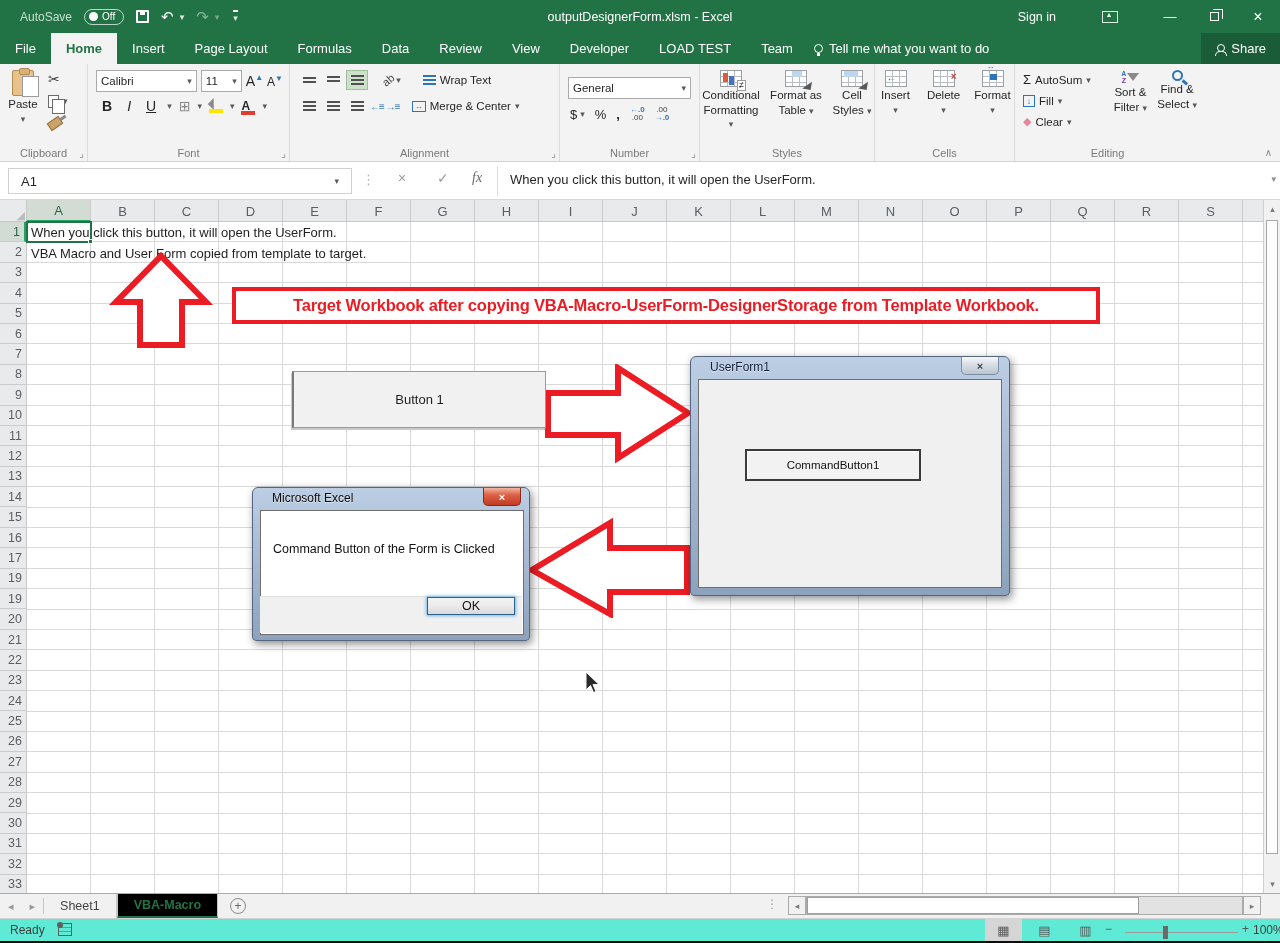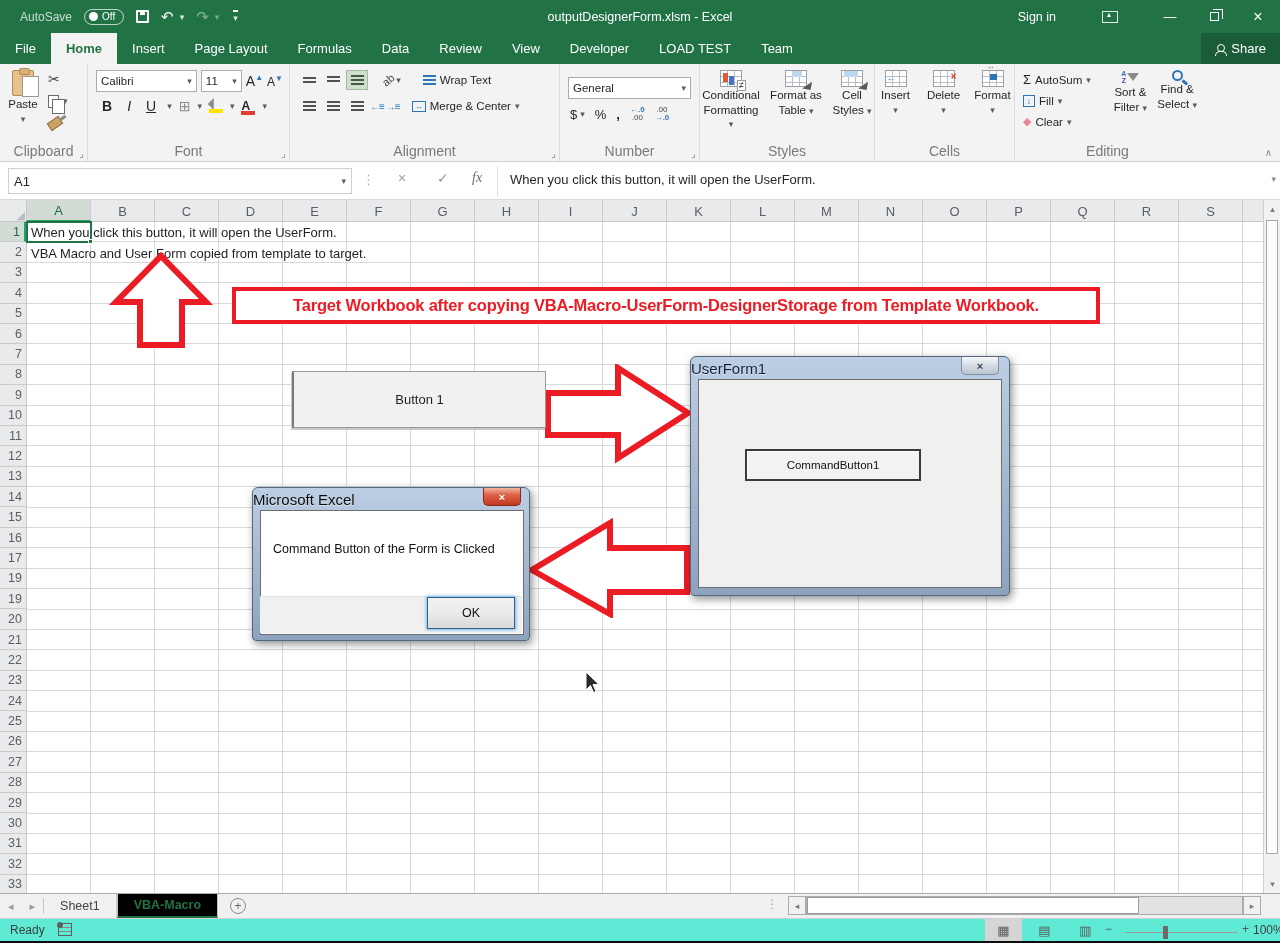--- a/index.html
+++ b/index.html
@@ -36,21 +36,21 @@
   .bulb { width:9px; height:9px; border:1.5px solid #fff; border-radius:50%; position:relative; }
   .bulb::after { content:""; position:absolute; left:2px; bottom:-4px; width:3px; height:3px; background:#fff; }
   #share-btn { position:absolute; right:0; top:0; height:31px; background:#1a5c38; color:#fff; display:flex; align-items:center; gap:6px; padding:0 14px; font-size:13px; }
   .person-ico { width:10px; height:10px; position:relative; }
   .person-ico::before { content:""; position:absolute; left:2px; top:0; width:6px; height:6px; border-radius:50%; border:1.5px solid #fff; }
   .person-ico::after { content:""; position:absolute; left:0; bottom:-2px; width:10px; height:4px; border:1.5px solid #fff; border-bottom:none; border-radius:5px 5px 0 0; }
 
   
   #ribbon { position:absolute; left:0; top:64px; width:1280px; height:98px; background:#f3f3f3; border-bottom:1px solid #d2d2d2; font-size:11.5px; color:#262626; }
   .rgroup { position:absolute; top:0; height:97px; border-right:1px solid #dcdcdc; }
-  .rlabel { position:absolute; bottom:2px; left:0; right:0; text-align:center; color:#7a7a7a; font-size:14px; }
+  .rlabel { position:absolute; bottom:2px; left:0; right:0; text-align:center; color:#7a7a7a; font-size:11px; }
   .launcher { position:absolute; bottom:2px; right:3px; color:#8a8a8a; font-size:10px; line-height:10px; }
   .ddc { color:#5a5a5a; font-size:9px; }
   .bigbtn { display:flex; flex-direction:column; align-items:center; justify-content:flex-start; gap:2px; padding-top:6px; height:78px; text-align:center; line-height:13px; }
   .smallrow { display:flex; align-items:center; gap:4px; height:22px; padding:0 2px; }
   
   .clip-ico { width:22px; height:26px; background:#e8c28a; border:1px solid #b08d55; border-radius:2px; position:relative; }
   .clip-ico::before { content:""; position:absolute; left:6px; top:-3px; width:9px; height:5px; background:#d9b078; border:1px solid #b08d55; border-radius:2px; }
   .clip-ico::after { content:""; position:absolute; right:-6px; top:5px; width:15px; height:19px; background:#fff; border:1px solid #9a9a9a; }
   .copy-ico { width:11px; height:13px; border:1px solid #6b6b6b; background:#fff; position:relative; }
   .copy-ico::after { content:""; position:absolute; left:3px; top:3px; width:11px; height:13px; border:1px solid #6b6b6b; background:#fff; }
@@ -96,21 +96,21 @@
   .clear-ico { color:#e8879c; font-size:11px; }
   .az-ico { display:inline-block; font-size:7px; font-weight:bold; line-height:7px; text-align:center; }
   .az-ico .a { color:#2e75b6; } .az-ico .z { color:#7030a0; }
   .funnel { display:inline-block; width:0; height:0; border-left:6px solid transparent; border-right:6px solid transparent; border-top:8px solid #8a8a8a; }
   .lens { display:inline-block; width:11px; height:11px; border:2.5px solid #2e75b6; border-radius:50%; position:relative; }
   .lens::after { content:""; position:absolute; left:8px; top:9px; width:6px; height:2.5px; background:#2e75b6; transform:rotate(40deg); }
   #ribbon-collapse { position:absolute; right:8px; bottom:3px; color:#8a8a8a; font-size:10px; }
 
   
   #formulabar { position:absolute; left:0; top:162px; width:1280px; height:38px; background:#fff; border-bottom:1px solid #d8d8d8; }
-  #namebox { position:absolute; left:8px; top:6px; width:344px; height:26px; border:1px solid #d0d0d0; display:flex; align-items:center; justify-content:space-between; padding:0 5px; font-size:13px; color:#262626; }
+  #namebox { position:absolute; left:8px; top:6px; width:344px; height:26px; border:1px solid #d0d0d0; display:flex; align-items:center; justify-content:space-between; padding:0 12px; font-size:13px; color:#262626; }
   #fb-dots { position:absolute; left:362px; top:10px; color:#b0b0b0; }
   .fb-btn { position:absolute; top:8px; color:#9b9b9b; font-size:14px; }
   #fx-ico { font-style:italic; font-family:"Liberation Serif", serif; color:#6a6a6a; }
   #formula-text { position:absolute; left:510px; top:10px; font-size:13px; color:#262626; white-space:nowrap; }
   #fb-sep { position:absolute; left:497px; top:4px; width:1px; height:30px; background:#e0e0e0; }
   #fb-expand { position:absolute; right:4px; top:12px; color:#8a8a8a; font-size:9px; }
 
   
   #corner-box { position:absolute; left:0; top:200px; width:27px; height:22px; background:#e8eaec; border-right:1px solid #c6c8ca; border-bottom:1px solid #c6c8ca; }
   #corner-box span { position:absolute; right:1px; bottom:0; color:#b9bdc1; font-size:11px; line-height:11px; }
@@ -127,29 +127,29 @@
   #sel-box { position:absolute; left:26px; top:221px; width:66px; height:22px; border:2px solid #217346; pointer-events:none; }
   #sel-handle { position:absolute; left:88px; top:239px; width:5px; height:5px; background:#217346; border:1px solid #fff; }
 
   
   #banner { position:absolute; left:232px; top:287px; width:868px; height:37px; background:#fff; border:4px solid #ec1c24; display:flex; align-items:center; justify-content:center; color:#ec1c24; font-weight:bold; font-size:16.5px; letter-spacing:-0.2px; white-space:nowrap; }
   .red-arrow { position:absolute; }
   #ws-button { position:absolute; left:292px; top:371px; width:254px; height:57px; background:#f1f1f1; border:1px solid #9a9a9a; border-left:2px solid #7a7a7a; box-shadow:-1px 2px 0 #c9c9c9; display:flex; align-items:center; justify-content:center; color:#1f1f1f; font-size:13px; }
 
   
   .w7 { position:absolute; background:linear-gradient(#bccee4 0%, #a9bcd4 40%, #8da3bd 100%); border:1px solid #55667e; border-radius:6px 6px 4px 4px; box-shadow:2px 3px 8px rgba(0,0,0,.45); }
-  .w7-title { position:absolute; left:0; top:3px; font-size:15px; color:#15203a; text-shadow:0 1px 1px rgba(255,255,255,.6); }
+  .w7-title { position:absolute; left:19px; top:3px; font-size:12px; color:#15203a; text-shadow:0 1px 1px rgba(255,255,255,.6); }
   .w7-close { position:absolute; top:0; width:38px; height:18px; border:1px solid #7c8ea5; border-top:none; border-radius:0 0 5px 5px; display:flex; align-items:center; justify-content:center; font-size:11px; font-weight:bold; }
   .w7-close.silver { background:linear-gradient(#f7f8fa,#d7dde4 45%,#bcc5cf); color:#3a4657; }
   .w7-close.red { background:linear-gradient(#f2b5a0,#dd6248 40%,#c13a22); color:#fff; border-color:#8e2617; }
   .w7-client { position:absolute; border:1px solid #6e6e6e; background:#f0f0f0; }
   #uf-cmdbtn { position:absolute; left:745px; top:449px; width:176px; height:32px; background:#f2f2f2; border:2px solid #3a3a3a; box-shadow:inset 1px 1px 0 #fff; display:flex; align-items:center; justify-content:center; font-size:11.5px; color:#111; }
   #mb-message { position:absolute; left:273px; top:542px; font-size:12.5px; color:#111; }
   #mb-strip { position:absolute; left:260px; top:596px; width:262px; height:37px; background:#f0f0f0; border-top:1px solid #dfdfdf; }
-  #mb-ok { position:absolute; left:427px; top:597px; width:88px; height:32px; background:linear-gradient(#f2f2f2,#ebebeb 50%,#d9d9d9); border:1px solid #2c628b; box-shadow:0 0 3px 1px #74b8e8; display:flex; align-items:center; justify-content:center; font-size:12.5px; color:#111; }
+  #mb-ok { position:absolute; left:427px; top:597px; width:88px; height:18px; background:linear-gradient(#f2f2f2,#ebebeb 50%,#d9d9d9); border:1px solid #2c628b; box-shadow:0 0 3px 1px #74b8e8; display:flex; align-items:center; justify-content:center; font-size:12.5px; color:#111; }
 
   
   #sheettabs { position:absolute; left:0; top:893px; width:1280px; height:25px; background:#f1f1f1; border-top:1px solid #ababab; display:flex; align-items:stretch; }
   .tab-nav { color:#9a9a9a; font-size:11px; display:flex; align-items:center; padding:0 8px; }
   .tab-div { width:1px; background:#c6c6c6; margin:4px 0; }
   .sheet-tab { display:flex; align-items:center; padding:0 16px; font-size:12.5px; color:#444; border-right:1px solid #c6c6c6; }
   .sheet-tab.active { background:#000000; color:#217346; font-weight:bold; border-bottom:2px solid #217346; border-left:1px solid #c6c6c6; }
   .newsheet { display:flex; align-items:center; padding:0 12px; }
   .newsheet span { width:16px; height:16px; border:1px solid #8a8a8a; border-radius:50%; color:#6a6a6a; display:flex; align-items:center; justify-content:center; font-size:12px; }
   #st-dots { position:absolute; left:766px; top:897px; color:#a0a0a0; font-size:12px; }
@@ -215,20 +215,24 @@
       <div class="rtab">Insert</div>
       <div class="rtab">Page Layout</div>
       <div class="rtab">Formulas</div>
       <div class="rtab">Data</div>
       <div class="rtab">Review</div>
       <div class="rtab">View</div>
       <div class="rtab">Developer</div>
       <div class="rtab">LOAD TEST</div>
       <div class="rtab">Team</div>
     </div>
+  <div class="tellme">
+    <span class="bulb"></span>
+    <span>Tell me what you want to do</span>
+  </div>
   <div id="share-btn">
     <span class="person-ico"></span>
     <span>Share</span>
   </div>
 </div>
 
 <div id="ribbon">
 
   <div class="rgroup" style="left:0;width:88px">
     <div style="display:flex">

